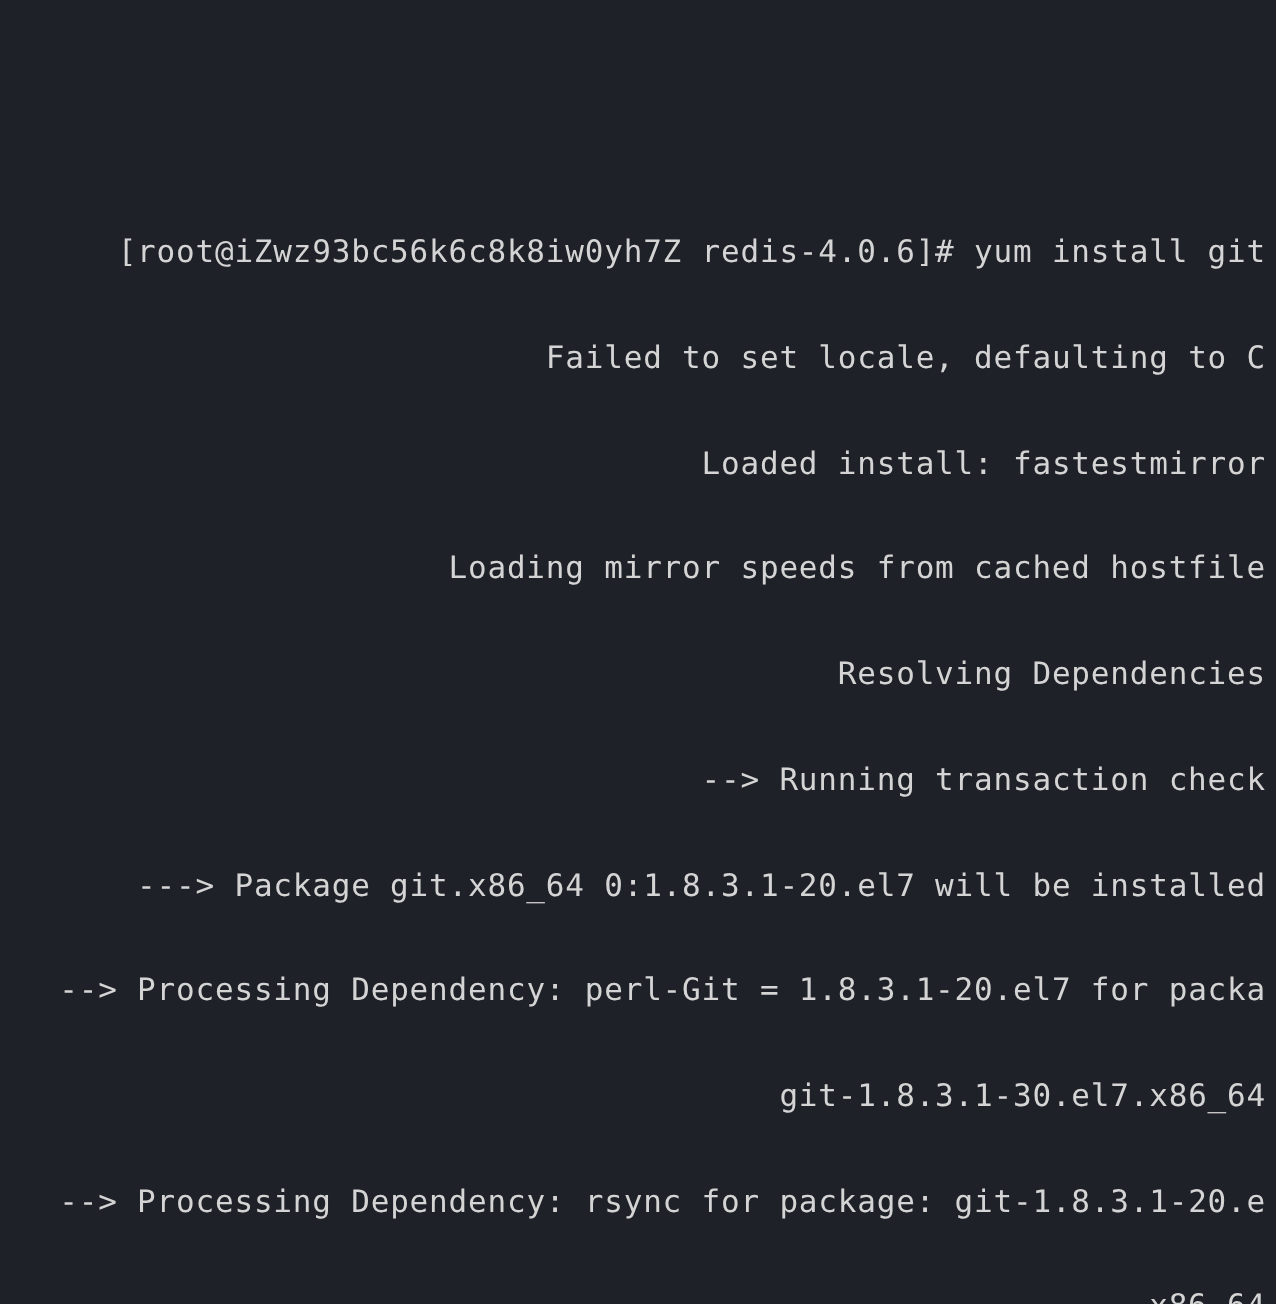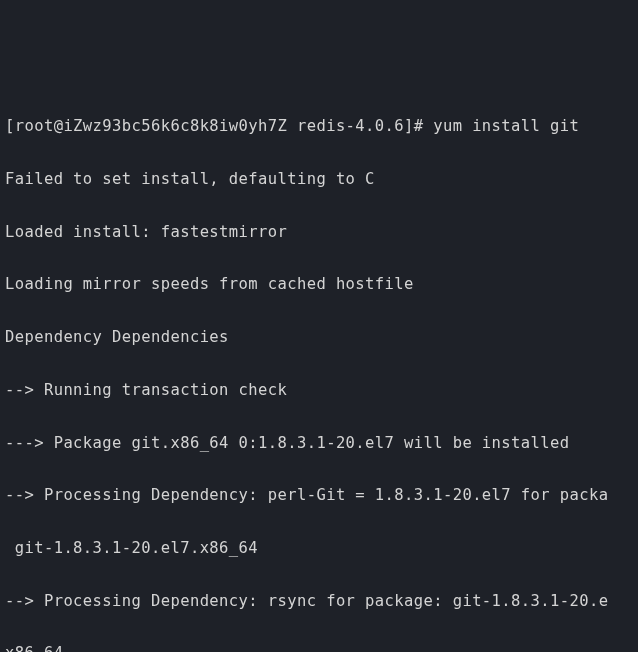--- a/index.html
+++ b/index.html
@@ -10,36 +10,36 @@
       font-family: "SF Mono", "Monaco", "Menlo", "Consolas", monospace;
       font-size: 15.5px;
       line-height: 1.7;
       white-space: pre;
       overflow: hidden;
       width: 638px;
       height: 652px;
       box-sizing: border-box;
       letter-spacing: 0.4px;
     }
-    .line { display: block; }
+    .line { display: block; text-align: right; }
   </style>
 </head>
 <body>
 
 
 
 <span class="line">[root@iZwz93bc56k6c8k8iw0yh7Z redis-4.0.6]# yum install git</span>
-<span class="line">Failed to set install, defaulting to C</span>
+<span class="line">Failed to set locale, defaulting to C</span>
 <span class="line">Loaded install: fastestmirror</span>
 <span class="line">Loading mirror speeds from cached hostfile</span>
-<span class="line">Dependency Dependencies</span>
+<span class="line">Resolving Dependencies</span>
 <span class="line">--&gt; Running transaction check</span>
 <span class="line">---&gt; Package git.x86_64 0:1.8.3.1-20.el7 will be installed</span>
 <span class="line">--&gt; Processing Dependency: perl-Git = 1.8.3.1-20.el7 for packa</span>
-<span class="line"> git-1.8.3.1-20.el7.x86_64</span>
+<span class="line"> git-1.8.3.1-30.el7.x86_64</span>
 <span class="line">--&gt; Processing Dependency: rsync for package: git-1.8.3.1-20.e</span>
 <span class="line">x86_64</span>
 
 
 
 
 
 
 
 

